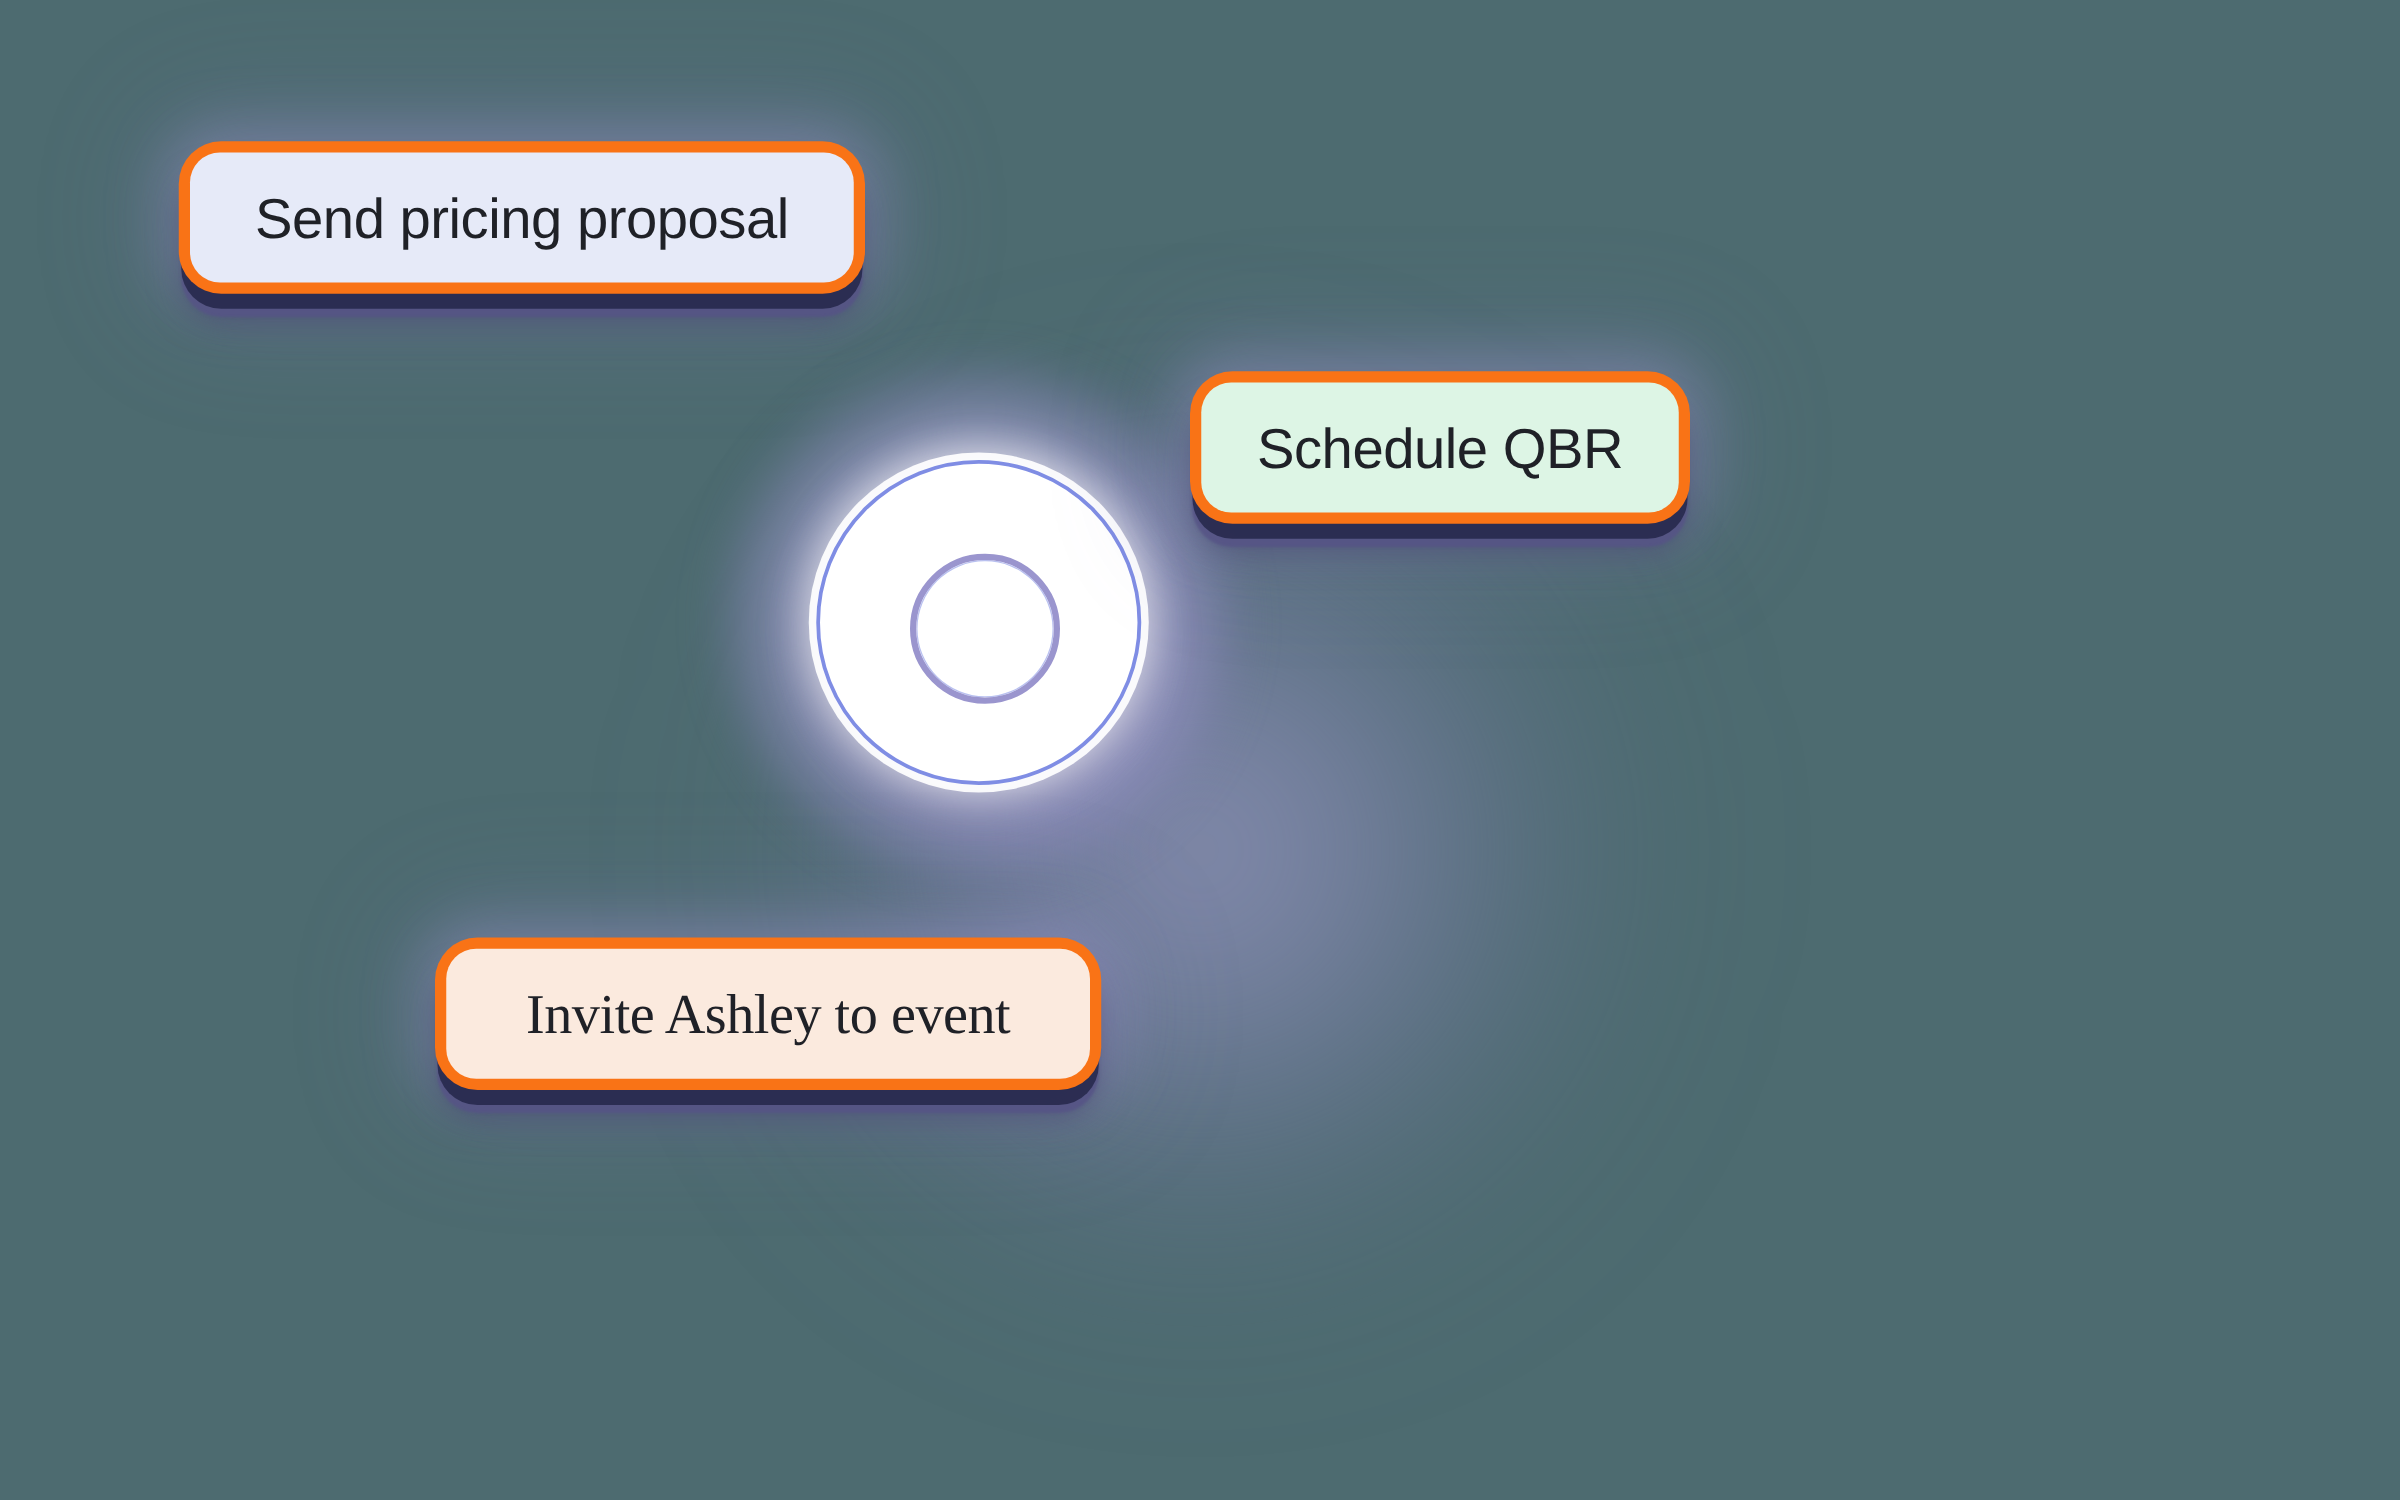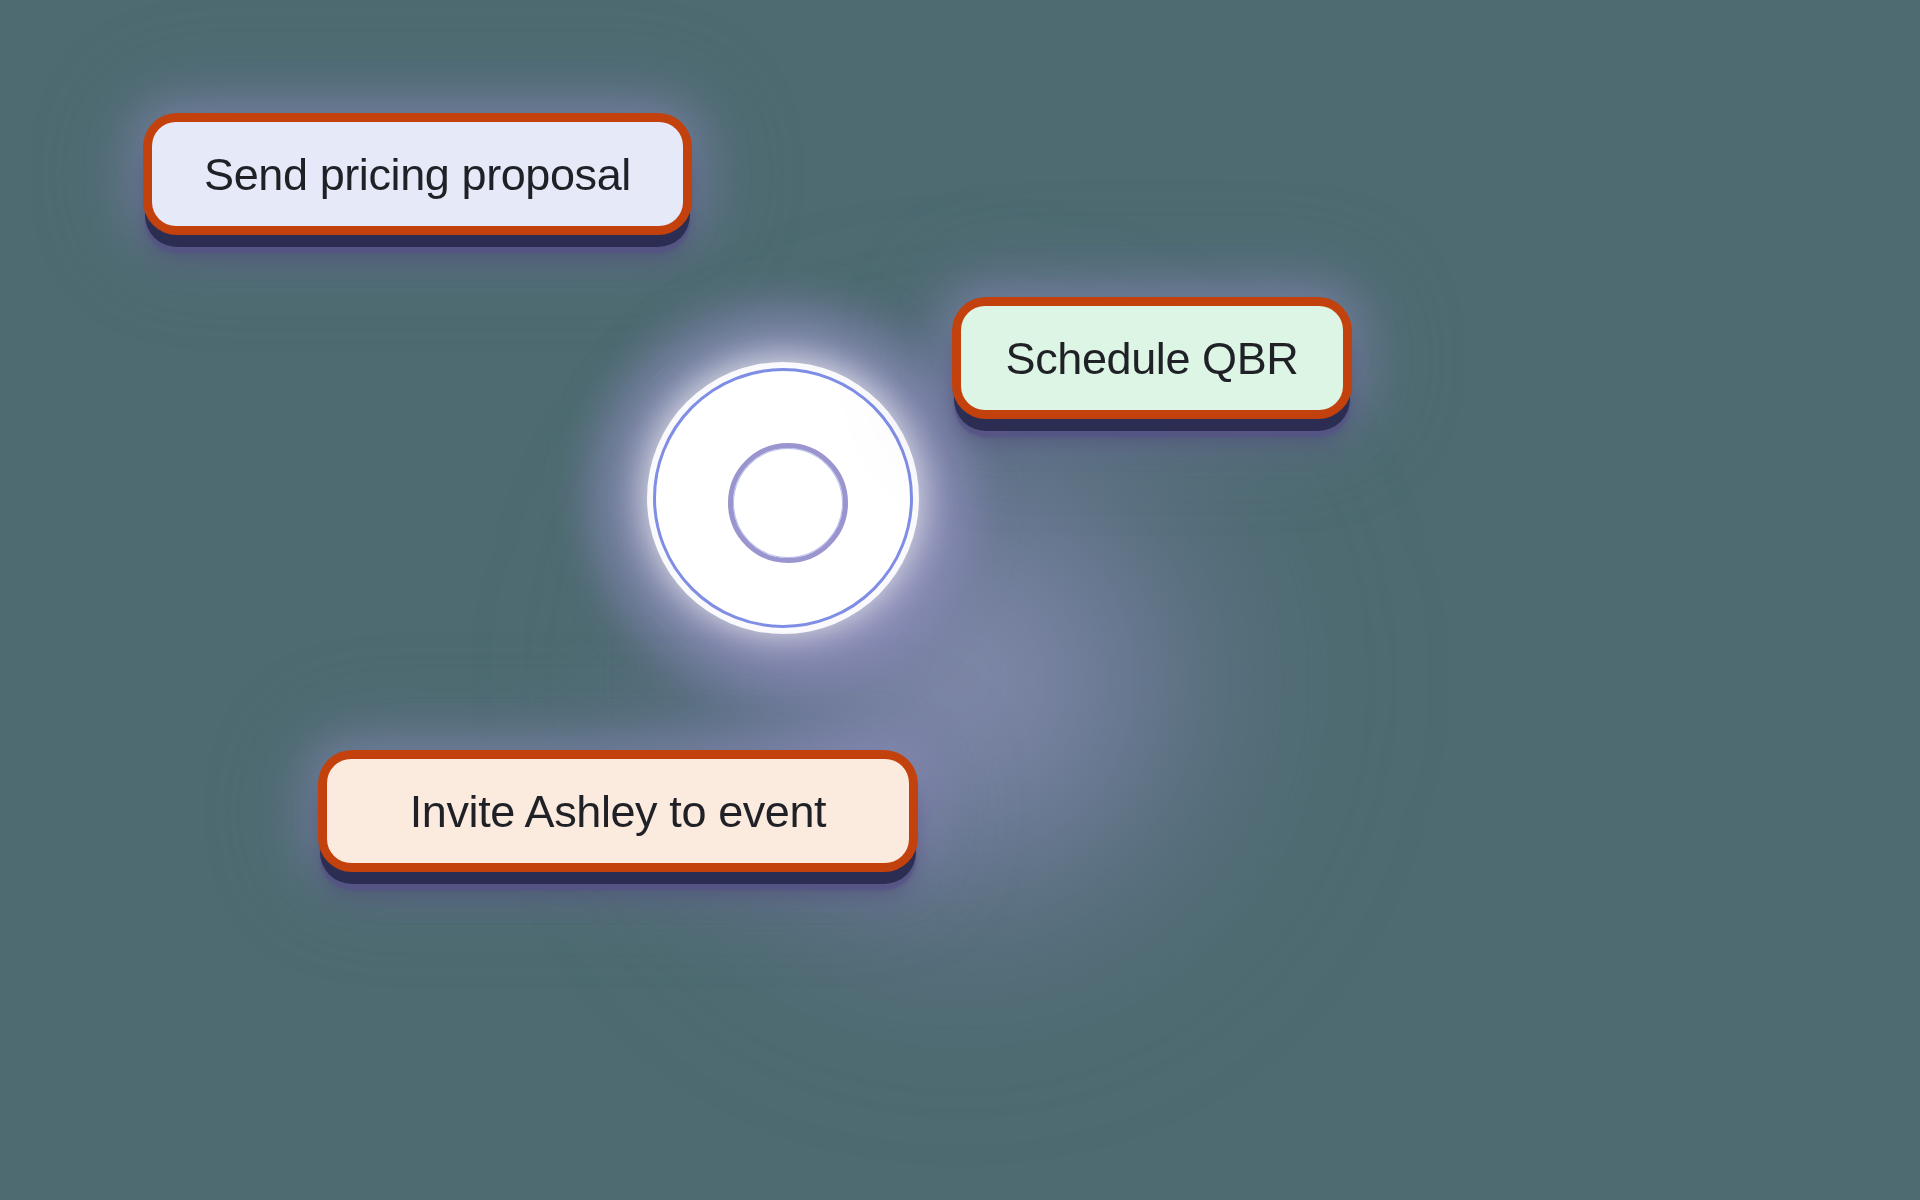--- a/index.html
+++ b/index.html
@@ -37,21 +37,21 @@
                 rgba(171,166,214,0.80) 0%,
                 rgba(141,136,190,0.46) 38%,
                 rgba(110,110,160,0.16) 62%,
                 rgba(77,107,112,0) 78%);
   }
 
   
   .card {
     position: absolute;
     box-sizing: border-box;
-    background: #c2410c;
+    background: #f97316;
     border-radius: 34px;
     padding: 9px;
     box-shadow:
       0 14px 0 -2px rgba(40,42,78,0.92),
       0 20px 2px -2px rgba(86,84,134,0.85),
       0 26px 26px -4px rgba(60,58,102,0.55),
       0 0 46px 10px rgba(150,146,200,0.45),
       0 0 90px 26px rgba(130,128,180,0.22);
   }
   .card-inner {
@@ -76,22 +76,22 @@
   
   #card-send-pricing-proposal {
     left: 143px;  top: 113px;
     width: 549px; height: 122px;
   }
   #card-schedule-qbr {
     left: 952px;  top: 297px;
     width: 400px; height: 122px;
   }
   #card-invite-ashley {
-    left: 318px;  top: 750px;
-    width: 600px; height: 122px;
+    left: 348px;  top: 750px;
+    width: 533px; height: 122px; font-family: Liberation Serif, serif;
   }
 
   
   #center-orb {
     position: absolute;
     left: 653px; top: 368px;
     width: 260px; height: 260px;
   }
   .orb-glow {
     position: absolute;

